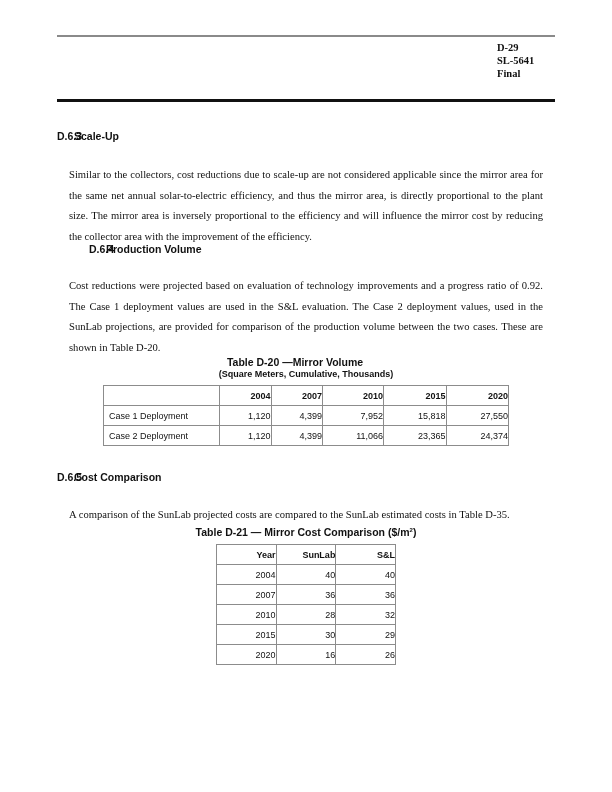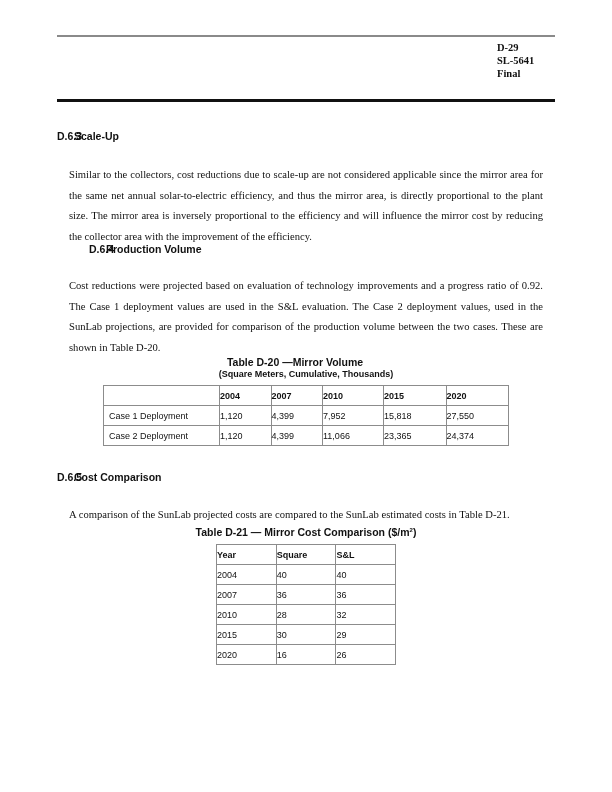--- a/index.html
+++ b/index.html
@@ -7,21 +7,21 @@
   .rule-top { position: absolute; left: 57px; width: 498px; top: 35px; height: 2px; background: #8a8a8a; }
   .rule-bottom { position: absolute; left: 57px; width: 498px; top: 99px; height: 3px; background: #111; }
   .hdr-right { position: absolute; left: 497px; top: 41px; font-family: "Liberation Serif", serif; font-weight: bold; font-size: 10.5px; line-height: 13px; }
   .hdr-right div { white-space: nowrap; }
   .heading { position: absolute; left: 57px; font-family: "Liberation Sans", sans-serif; font-weight: bold; font-size: 10.5px; white-space: nowrap; }
   .heading .num { display: inline-block; width: 17px; }
   .para { position: absolute; left: 57px; width: 498px; font-size: 10.6px; line-height: 20.5px; text-align: justify; }
   .para p { margin: 12px; }
   .caption { position: absolute; font-family: "Liberation Sans", sans-serif; font-weight: bold; text-align: center; white-space: nowrap; }
   table { border-collapse: collapse; position: absolute; font-family: "Liberation Sans", sans-serif; font-size: 9px; }
-  td, th { border: 1px solid #8c8c8c; text-align: left; padding: 0; height: 19px; }
+  td, th { border: 1px solid #8c8c8c; text-align: right; padding: 0; height: 19px; }
   th { font-weight: bold; }
   td.rowlabel { text-align: left; padding-left: 5px; }
   sup { font-size: 6px; vertical-align: super; line-height: 0; }
 </style>
 </head>
 <body>
 
 <div class="rule-top"></div>
 <div class="hdr-right">
   <div>D-29</div>
@@ -80,34 +80,34 @@
       <td>23,365</td>
       <td>24,374</td>
     </tr>
   </tbody>
 </table>
 
 <div class="heading" style="top:471px;">
   <span class="num">D.6.5</span><span>Cost Comparison</span>
 </div>
 <div class="para" style="top:493px;">
-  <p>A comparison of the SunLab projected costs are compared to the SunLab estimated costs in Table D-21.</p>
+  <p>A comparison of the SunLab projected costs are compared to the SunLab estimated costs in Table D-35.</p>
 </div>
 
 <div class="caption" style="left:150px; width:312px; top:526px; font-size:10.5px;"><span>Table D-21 — Mirror Cost Comparison ($/m</span><sup>2</sup><span>)</span></div>
 <table id="t21" style="left:216px; top:544px; width:180px;">
   <colgroup>
       <col style="width:60px">
       <col style="width:60px">
       <col style="width:60px">
     </colgroup>
   <tbody>
     <tr>
       <th>Year</th>
-      <th>Square</th>
+      <th>SunLab</th>
       <th>S&amp;L</th>
     </tr>
     <tr>
       <td>2004</td>
       <td>40</td>
       <td>40</td>
     </tr>
     <tr>
       <td>2007</td>
       <td>36</td>

